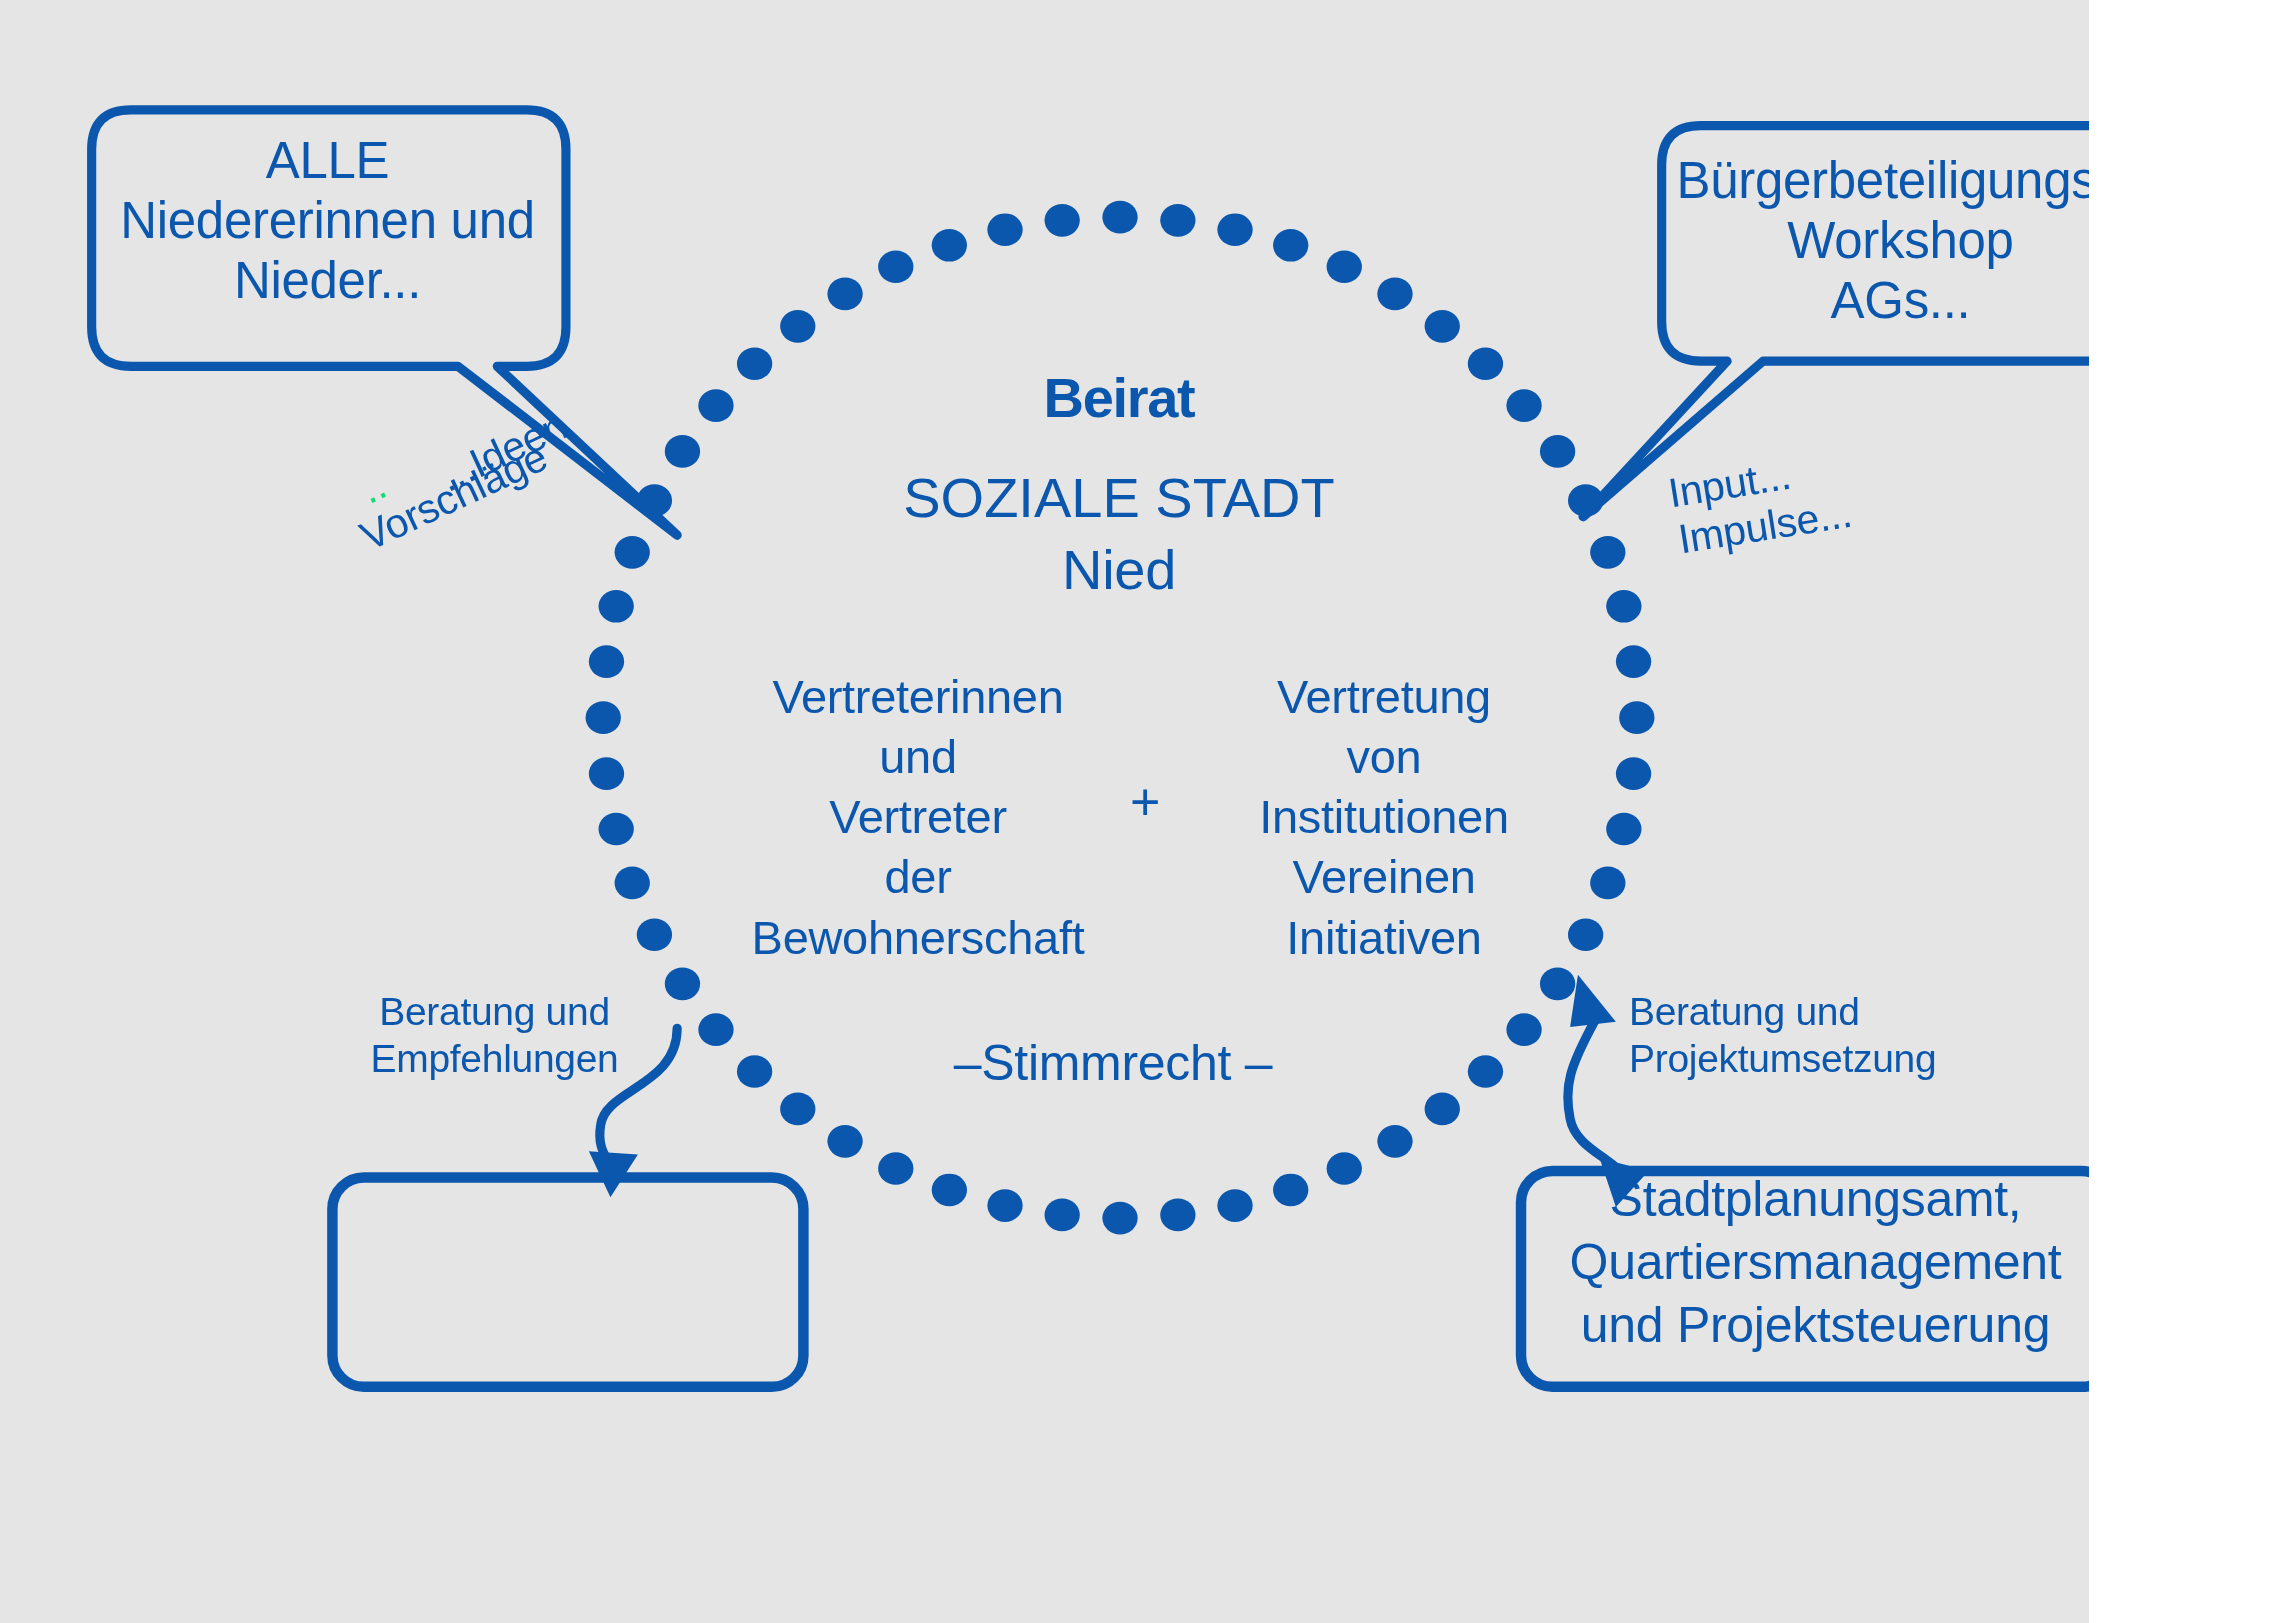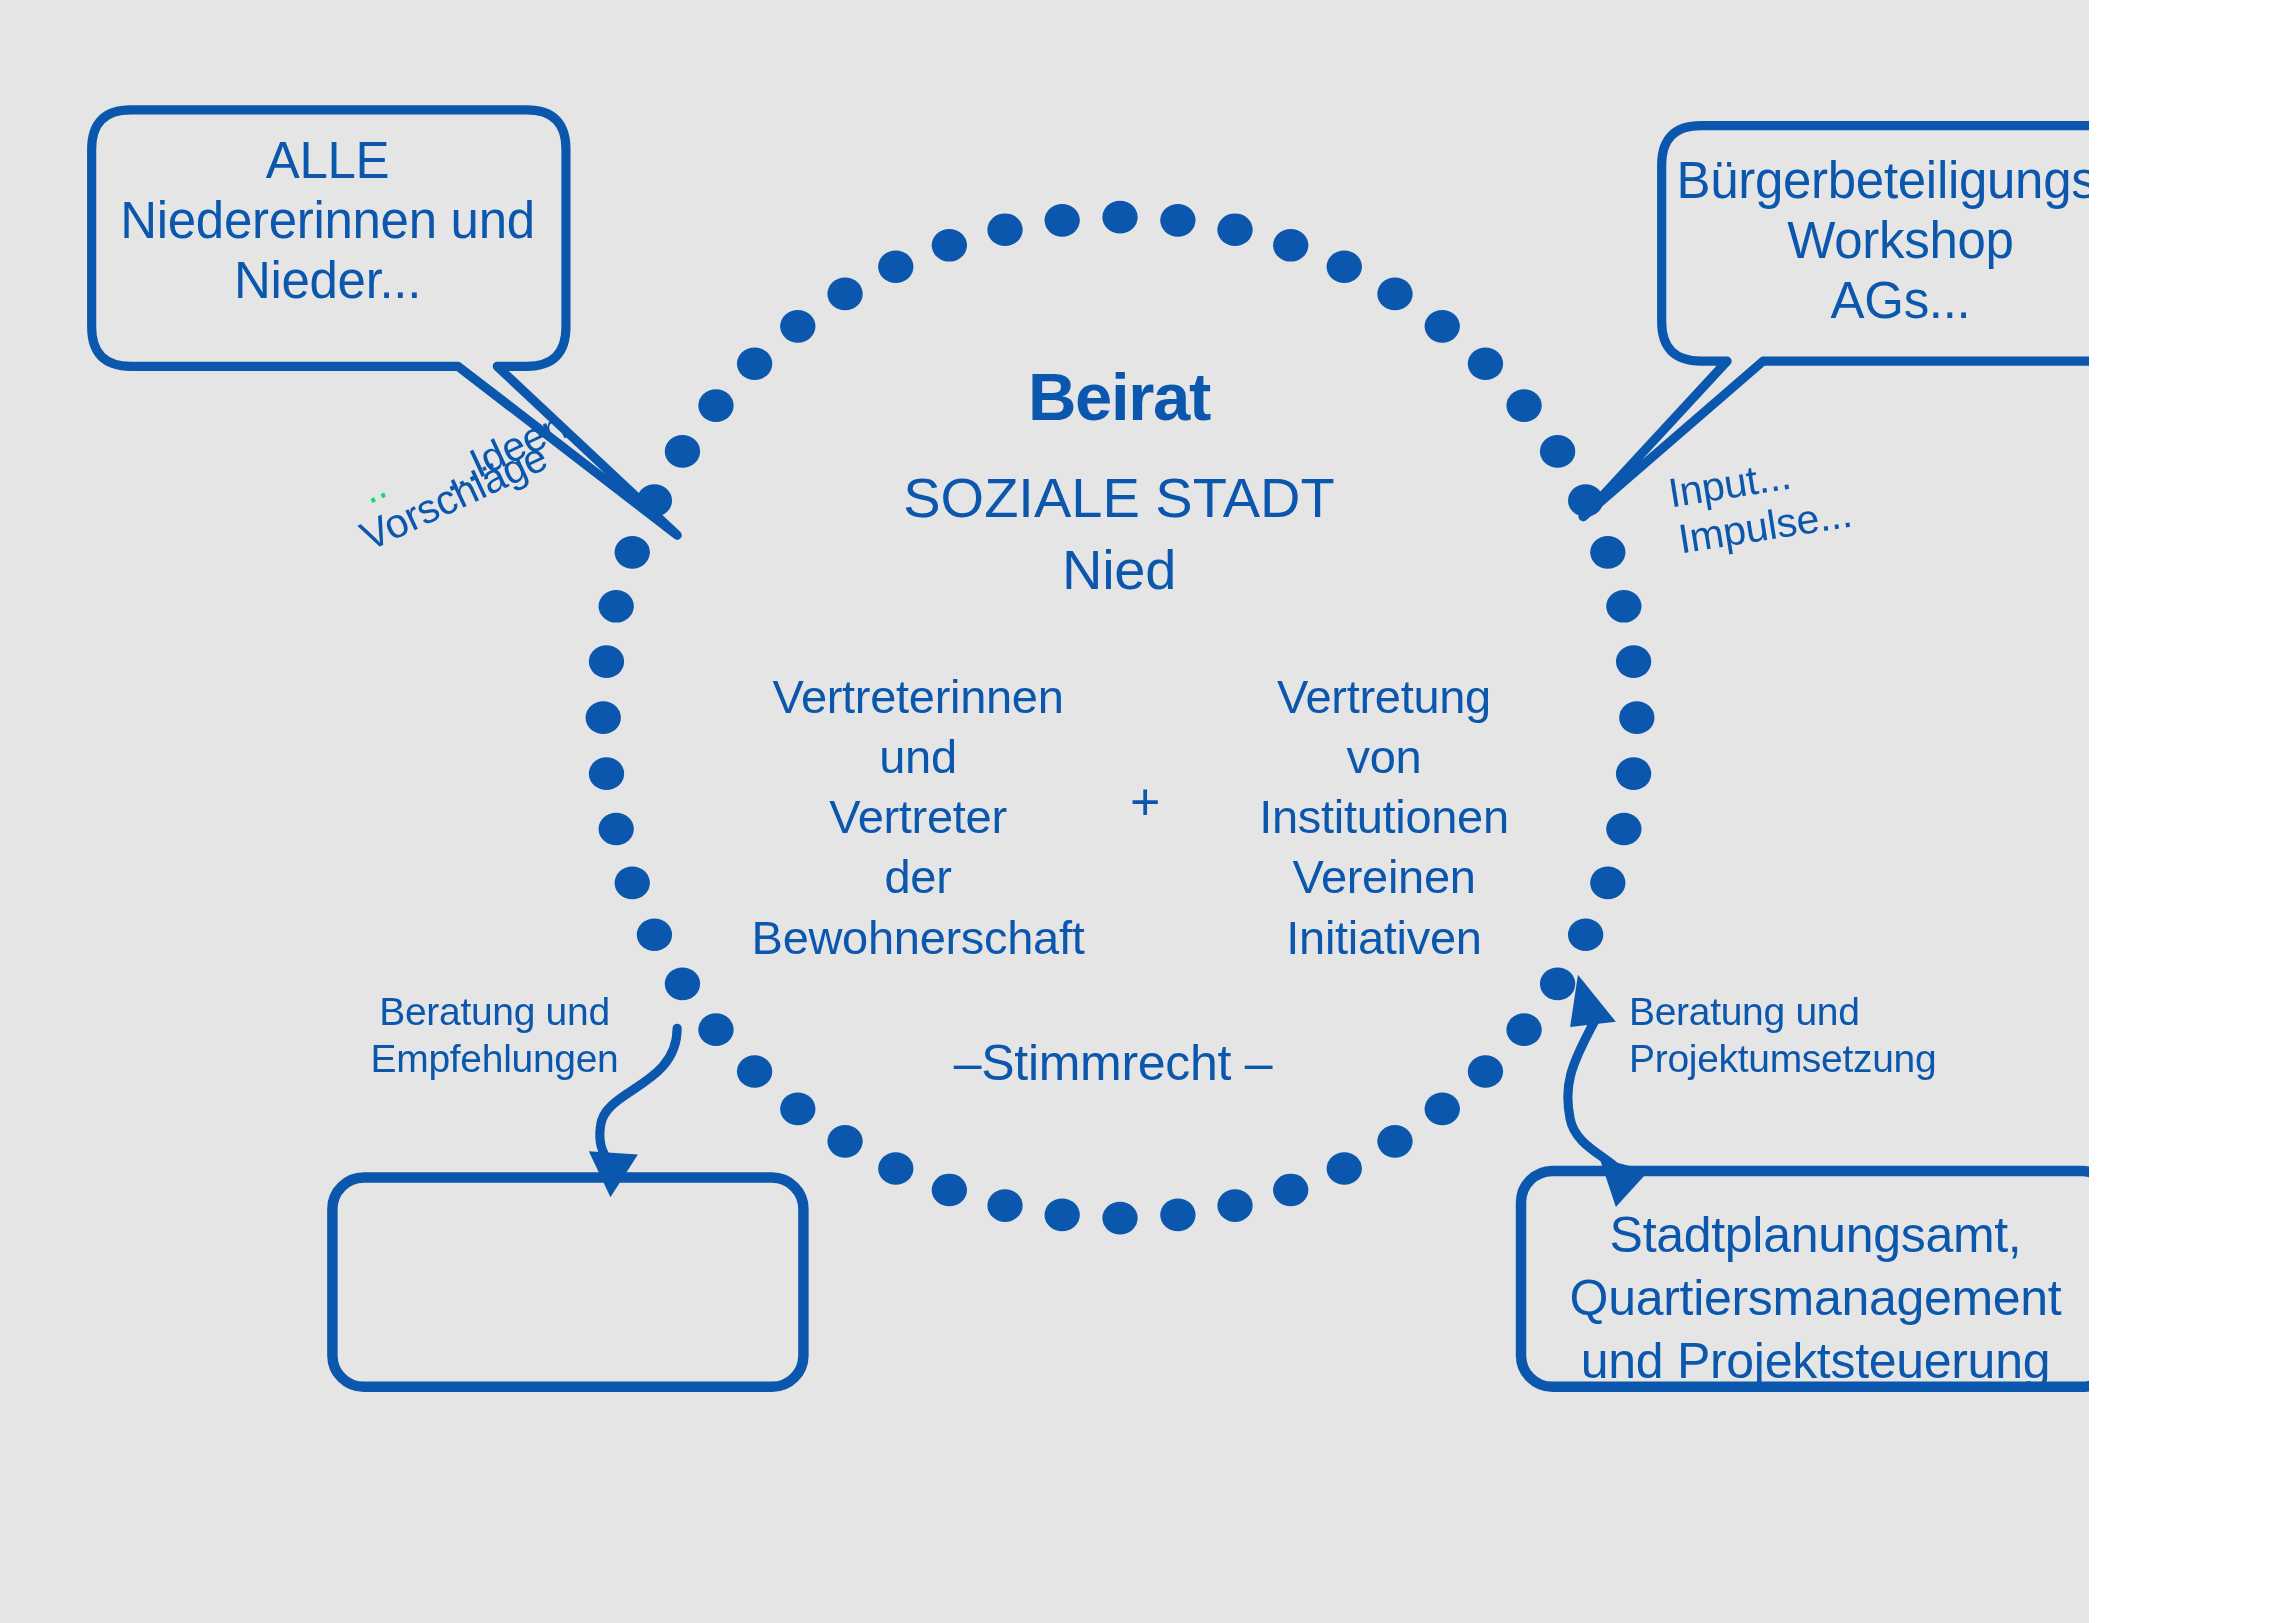--- a/index.html
+++ b/index.html
@@ -33,22 +33,22 @@
 
   
   .bubble-text {
     font-size: 51px;
   }
   #bubble-left-text  { left: 92px;  top: 131px;  width: 471px; }
   #bubble-right-text { left: 1665px; top: 151px;  width: 471px; }
 
   
   #center-title {
-    left: 772px; top: 357px; width: 694px;
-    font-size: 67px; font-weight: bold; letter-spacing: -1.3px;
+    left: 772px; top: 365px; width: 694px;
+    font-size: 56px; font-weight: bold; letter-spacing: -1.3px;
   }
   #center-sub1 {
     left: 772px; top: 465px; width: 694px;
     font-size: 56px; letter-spacing: 0px;
   }
   #center-sub2 {
     left: 772px; top: 537px; width: 694px;
     font-size: 56px;
   }
 
@@ -98,21 +98,21 @@
   }
 
   
   .arrow-label { font-size: 39px; line-height: 1.2; }
   #label-bottom-left  { left: 357px;  top: 989px; width: 275px; }
   #label-bottom-right { left: 1629px; top: 989px; width: 327px; text-align: left;}
 
   
   .box-text { font-size: 50px; line-height: 1.26; }
   #box-left-text  { left: 337px;  top: 1207px; width: 465px; }
-  #box-right-text { left: 1521px; top: 1204px; width: 589px; }
+  #box-right-text { left: 1521px; top: 1168px; width: 589px; }
 </style>
 </head>
 <body>
 
 <div id="stage">
 
   <svg id="svg-layer" viewBox="0 0 3508 2481">
 
     <g>
       <path d="M 200 168 L 805 168 Q 865 168 865 228 L 865 500 Q 865 560 805 560

